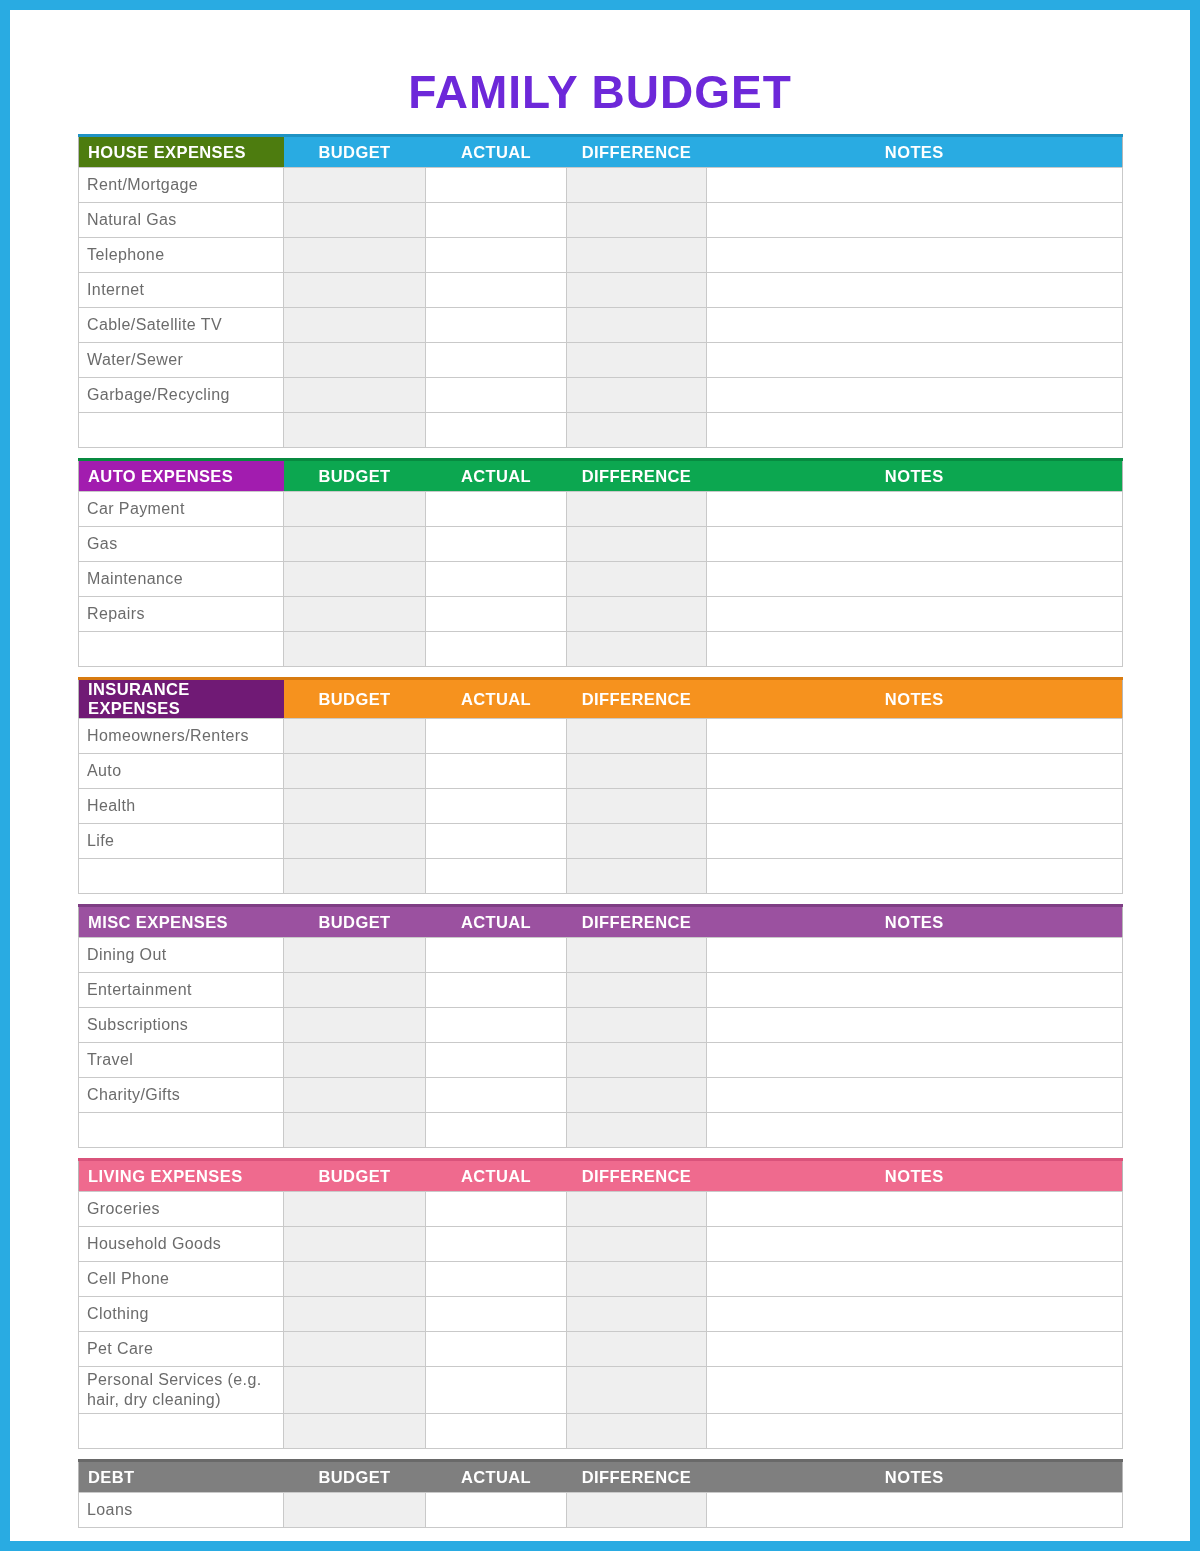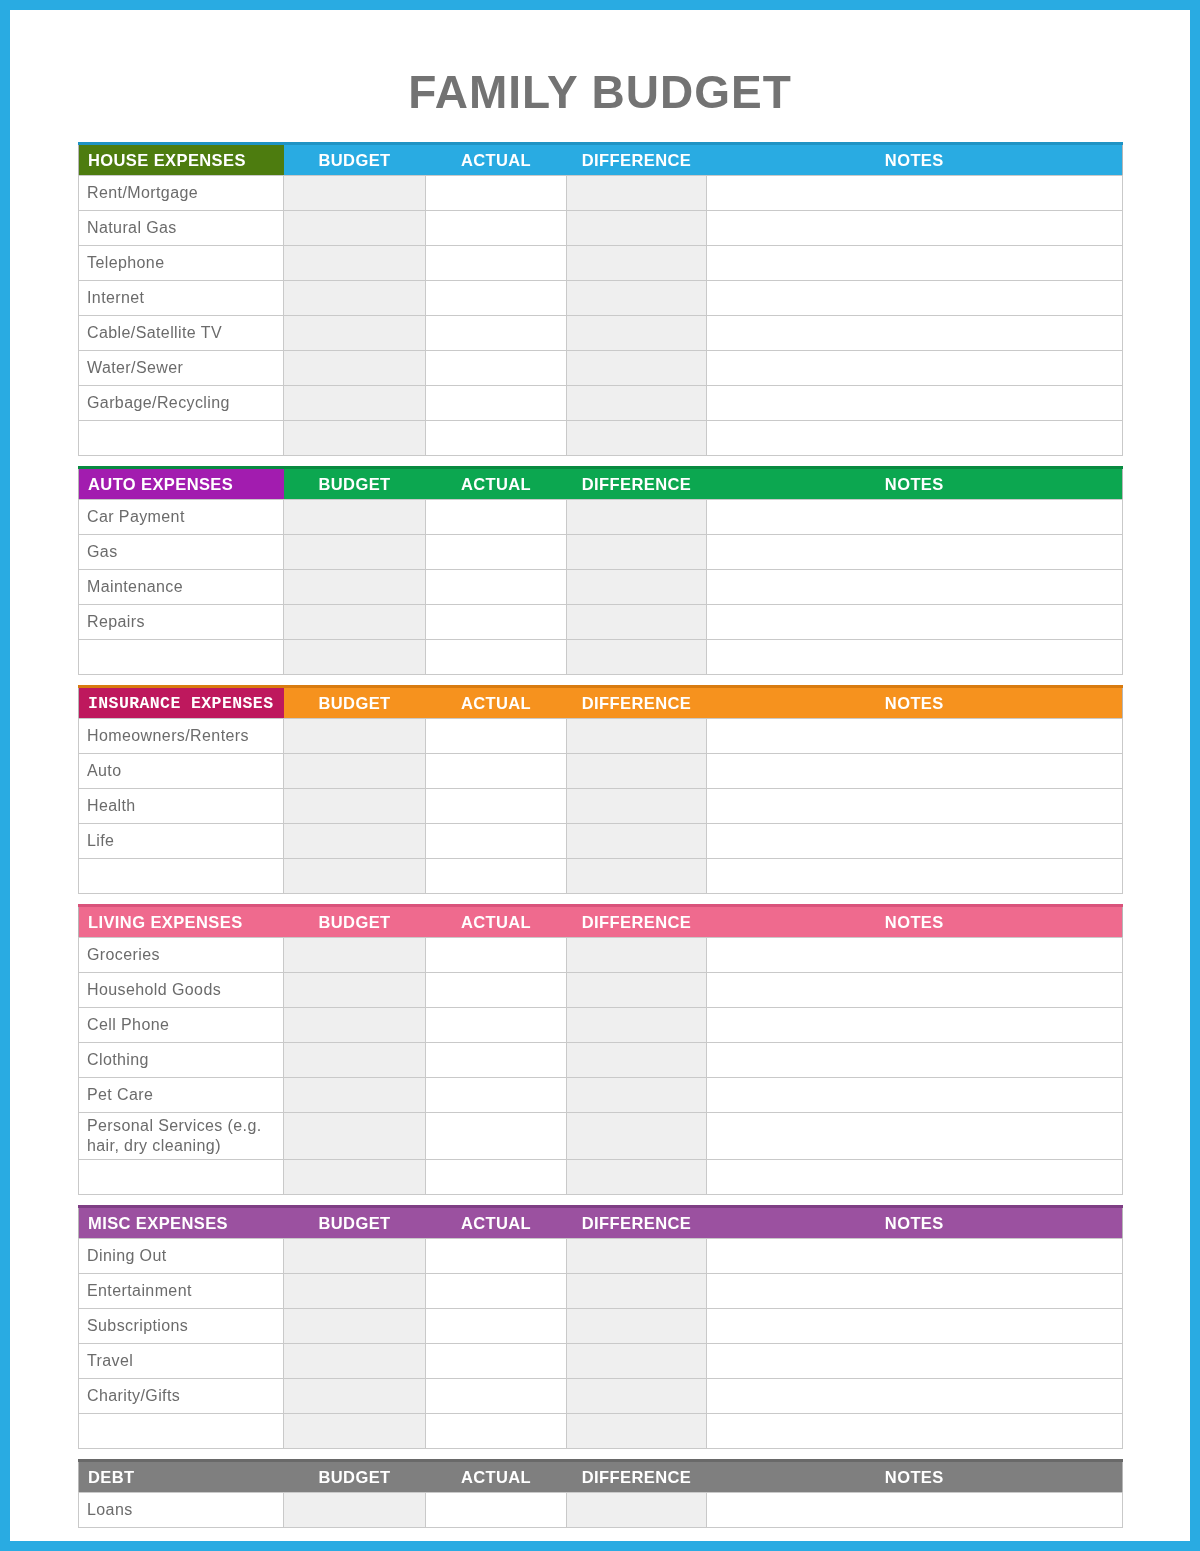--- a/index.html
+++ b/index.html
@@ -10,27 +10,27 @@
     box-sizing: border-box;
     background: #ffffff;
     border: 10px solid #29ABE2;
     font-family: "Liberation Sans", sans-serif;
     overflow: hidden;
   }
   .content {
     padding: 56px 68px 0 68px;
   }
   .title {
-    margin: 0 0 24px 0;
+    margin: 0 0 16px 0;
     text-align: center;
     font-size: 46px;
     line-height: 52px;
     font-weight: bold;
     letter-spacing: 1px;
-    color: #737373;
+    color: #6d28d9;
   }
   table.budget-table {
     width: 1044px;
     table-layout: fixed;
     border-collapse: collapse;
     margin: 0 0 10px 0;
     border: 1px solid #b6b6b6;
   }
   table.budget-table thead th {
     height: 30px;
@@ -210,21 +210,21 @@
         <table class="budget-table">
           <colgroup>
             <col style="width: 205px;">
             <col style="width: 142px;">
             <col style="width: 141px;">
             <col style="width: 140px;">
             <col style="width: 416px;">
           </colgroup>
           <thead>
             <tr>
-              <th class="sec-title" style="background: #be185d; border-top-color: rgb(216, 123, 16); font-family: Liberation Mono, monospace;">INSURANCE EXPENSES</th>
+              <th class="sec-title" style="background: #701a75; border-top-color: rgb(216, 123, 16);">INSURANCE EXPENSES</th>
               <th class="col-head" style="background: rgb(246, 146, 30); border-top-color: rgb(216, 123, 16);">BUDGET</th>
               <th class="col-head" style="background: rgb(246, 146, 30); border-top-color: rgb(216, 123, 16);">ACTUAL</th>
               <th class="col-head" style="background: rgb(246, 146, 30); border-top-color: rgb(216, 123, 16);">DIFFERENCE</th>
               <th class="col-head" style="background: rgb(246, 146, 30); border-top-color: rgb(216, 123, 16);">NOTES</th>
             </tr>
           </thead>
           <tbody>
             <tr>
               <td class="label">Homeowners/Renters</td>
               <td class="shade"></td>
@@ -241,20 +241,82 @@
             </tr>
             <tr>
               <td class="label">Health</td>
               <td class="shade"></td>
               <td></td>
               <td class="shade"></td>
               <td></td>
             </tr>
             <tr>
               <td class="label">Life</td>
+              <td class="shade"></td>
+              <td></td>
+              <td class="shade"></td>
+              <td></td>
+            </tr>
+            <tr>
+              <td class="label"></td>
+              <td class="shade"></td>
+              <td></td>
+              <td class="shade"></td>
+              <td></td>
+            </tr>
+          </tbody>
+        </table>
+        <table class="budget-table">
+          <colgroup>
+            <col style="width: 205px;">
+            <col style="width: 142px;">
+            <col style="width: 141px;">
+            <col style="width: 140px;">
+            <col style="width: 416px;">
+          </colgroup>
+          <thead>
+            <tr>
+              <th class="sec-title" style="background: rgb(155, 81, 160); border-top-color: rgb(126, 62, 132);">MISC EXPENSES</th>
+              <th class="col-head" style="background: rgb(155, 81, 160); border-top-color: rgb(126, 62, 132);">BUDGET</th>
+              <th class="col-head" style="background: rgb(155, 81, 160); border-top-color: rgb(126, 62, 132);">ACTUAL</th>
+              <th class="col-head" style="background: rgb(155, 81, 160); border-top-color: rgb(126, 62, 132);">DIFFERENCE</th>
+              <th class="col-head" style="background: rgb(155, 81, 160); border-top-color: rgb(126, 62, 132);">NOTES</th>
+            </tr>
+          </thead>
+          <tbody>
+            <tr>
+              <td class="label">Dining Out</td>
+              <td class="shade"></td>
+              <td></td>
+              <td class="shade"></td>
+              <td></td>
+            </tr>
+            <tr>
+              <td class="label">Entertainment</td>
+              <td class="shade"></td>
+              <td></td>
+              <td class="shade"></td>
+              <td></td>
+            </tr>
+            <tr>
+              <td class="label">Subscriptions</td>
+              <td class="shade"></td>
+              <td></td>
+              <td class="shade"></td>
+              <td></td>
+            </tr>
+            <tr>
+              <td class="label">Travel</td>
+              <td class="shade"></td>
+              <td></td>
+              <td class="shade"></td>
+              <td></td>
+            </tr>
+            <tr>
+              <td class="label">Charity/Gifts</td>
               <td class="shade"></td>
               <td></td>
               <td class="shade"></td>
               <td></td>
             </tr>
             <tr>
               <td class="label"></td>
               <td class="shade"></td>
               <td></td>
               <td class="shade"></td>
@@ -310,82 +372,20 @@
             </tr>
             <tr>
               <td class="label">Pet Care</td>
               <td class="shade"></td>
               <td></td>
               <td class="shade"></td>
               <td></td>
             </tr>
             <tr>
               <td class="label">Personal Services (e.g. hair, dry cleaning)</td>
-              <td class="shade"></td>
-              <td></td>
-              <td class="shade"></td>
-              <td></td>
-            </tr>
-            <tr>
-              <td class="label"></td>
-              <td class="shade"></td>
-              <td></td>
-              <td class="shade"></td>
-              <td></td>
-            </tr>
-          </tbody>
-        </table>
-        <table class="budget-table">
-          <colgroup>
-            <col style="width: 205px;">
-            <col style="width: 142px;">
-            <col style="width: 141px;">
-            <col style="width: 140px;">
-            <col style="width: 416px;">
-          </colgroup>
-          <thead>
-            <tr>
-              <th class="sec-title" style="background: rgb(155, 81, 160); border-top-color: rgb(126, 62, 132);">MISC EXPENSES</th>
-              <th class="col-head" style="background: rgb(155, 81, 160); border-top-color: rgb(126, 62, 132);">BUDGET</th>
-              <th class="col-head" style="background: rgb(155, 81, 160); border-top-color: rgb(126, 62, 132);">ACTUAL</th>
-              <th class="col-head" style="background: rgb(155, 81, 160); border-top-color: rgb(126, 62, 132);">DIFFERENCE</th>
-              <th class="col-head" style="background: rgb(155, 81, 160); border-top-color: rgb(126, 62, 132);">NOTES</th>
-            </tr>
-          </thead>
-          <tbody>
-            <tr>
-              <td class="label">Dining Out</td>
-              <td class="shade"></td>
-              <td></td>
-              <td class="shade"></td>
-              <td></td>
-            </tr>
-            <tr>
-              <td class="label">Entertainment</td>
-              <td class="shade"></td>
-              <td></td>
-              <td class="shade"></td>
-              <td></td>
-            </tr>
-            <tr>
-              <td class="label">Subscriptions</td>
-              <td class="shade"></td>
-              <td></td>
-              <td class="shade"></td>
-              <td></td>
-            </tr>
-            <tr>
-              <td class="label">Travel</td>
-              <td class="shade"></td>
-              <td></td>
-              <td class="shade"></td>
-              <td></td>
-            </tr>
-            <tr>
-              <td class="label">Charity/Gifts</td>
               <td class="shade"></td>
               <td></td>
               <td class="shade"></td>
               <td></td>
             </tr>
             <tr>
               <td class="label"></td>
               <td class="shade"></td>
               <td></td>
               <td class="shade"></td>

